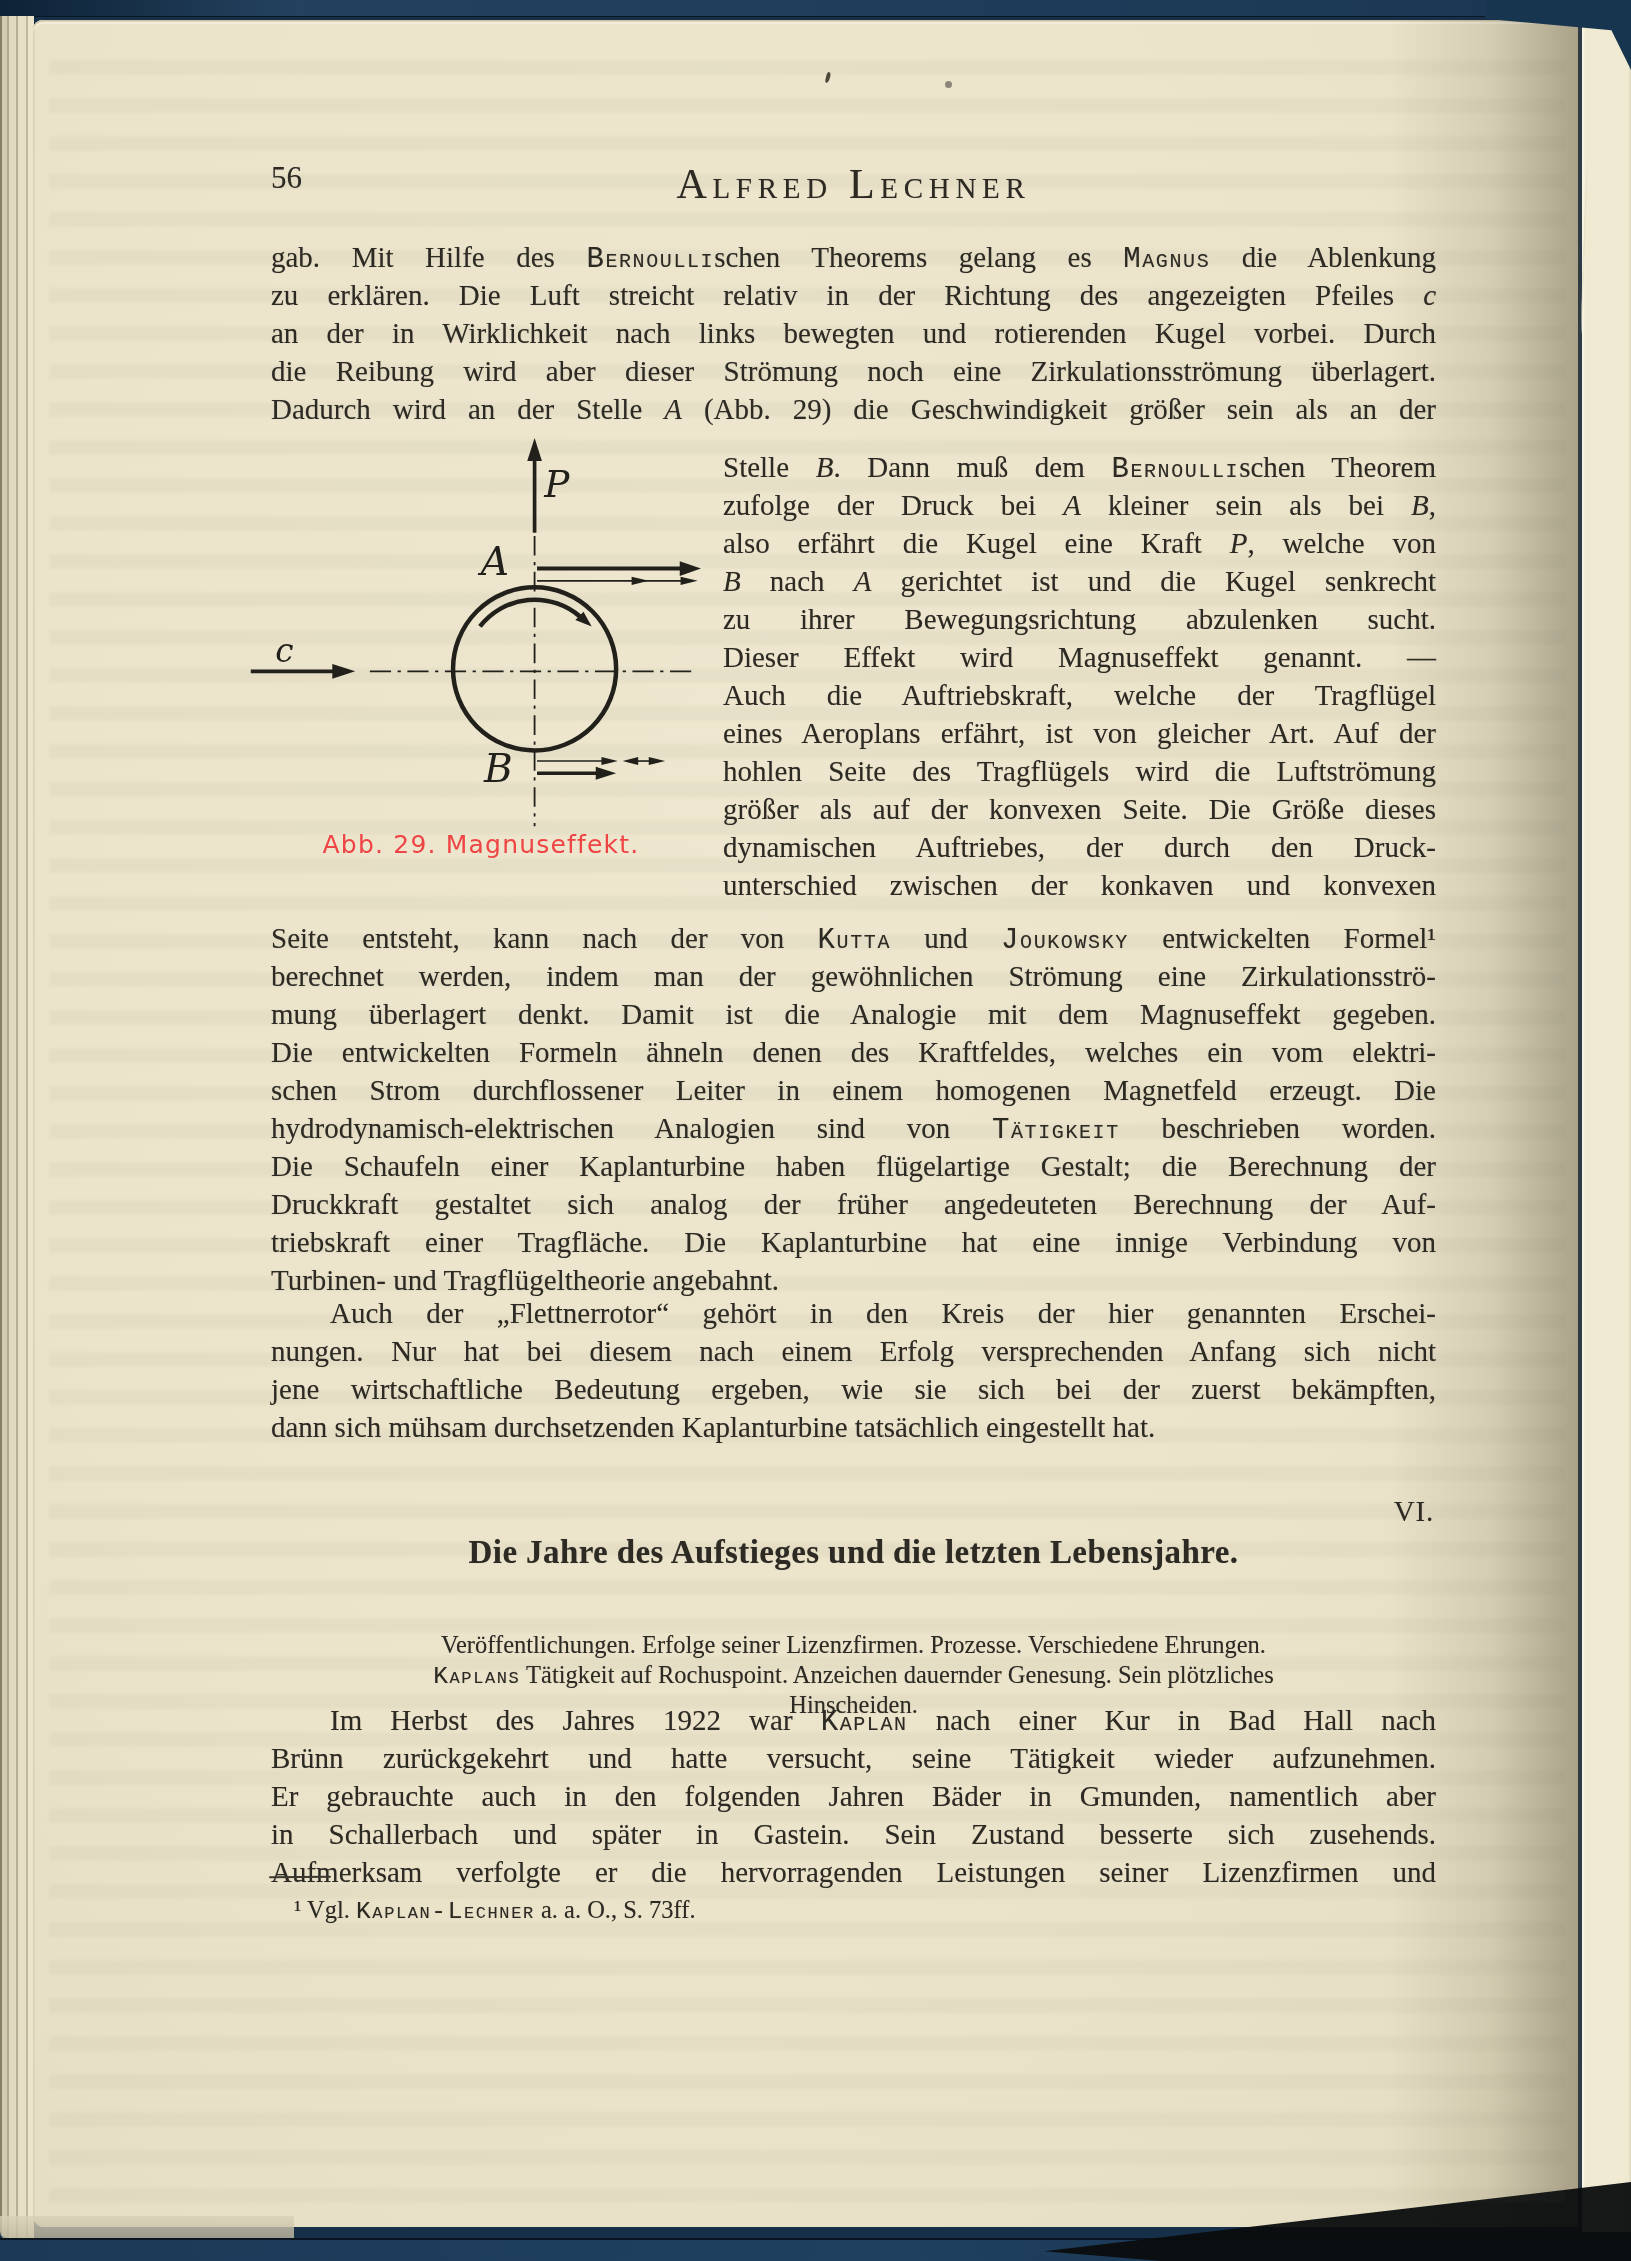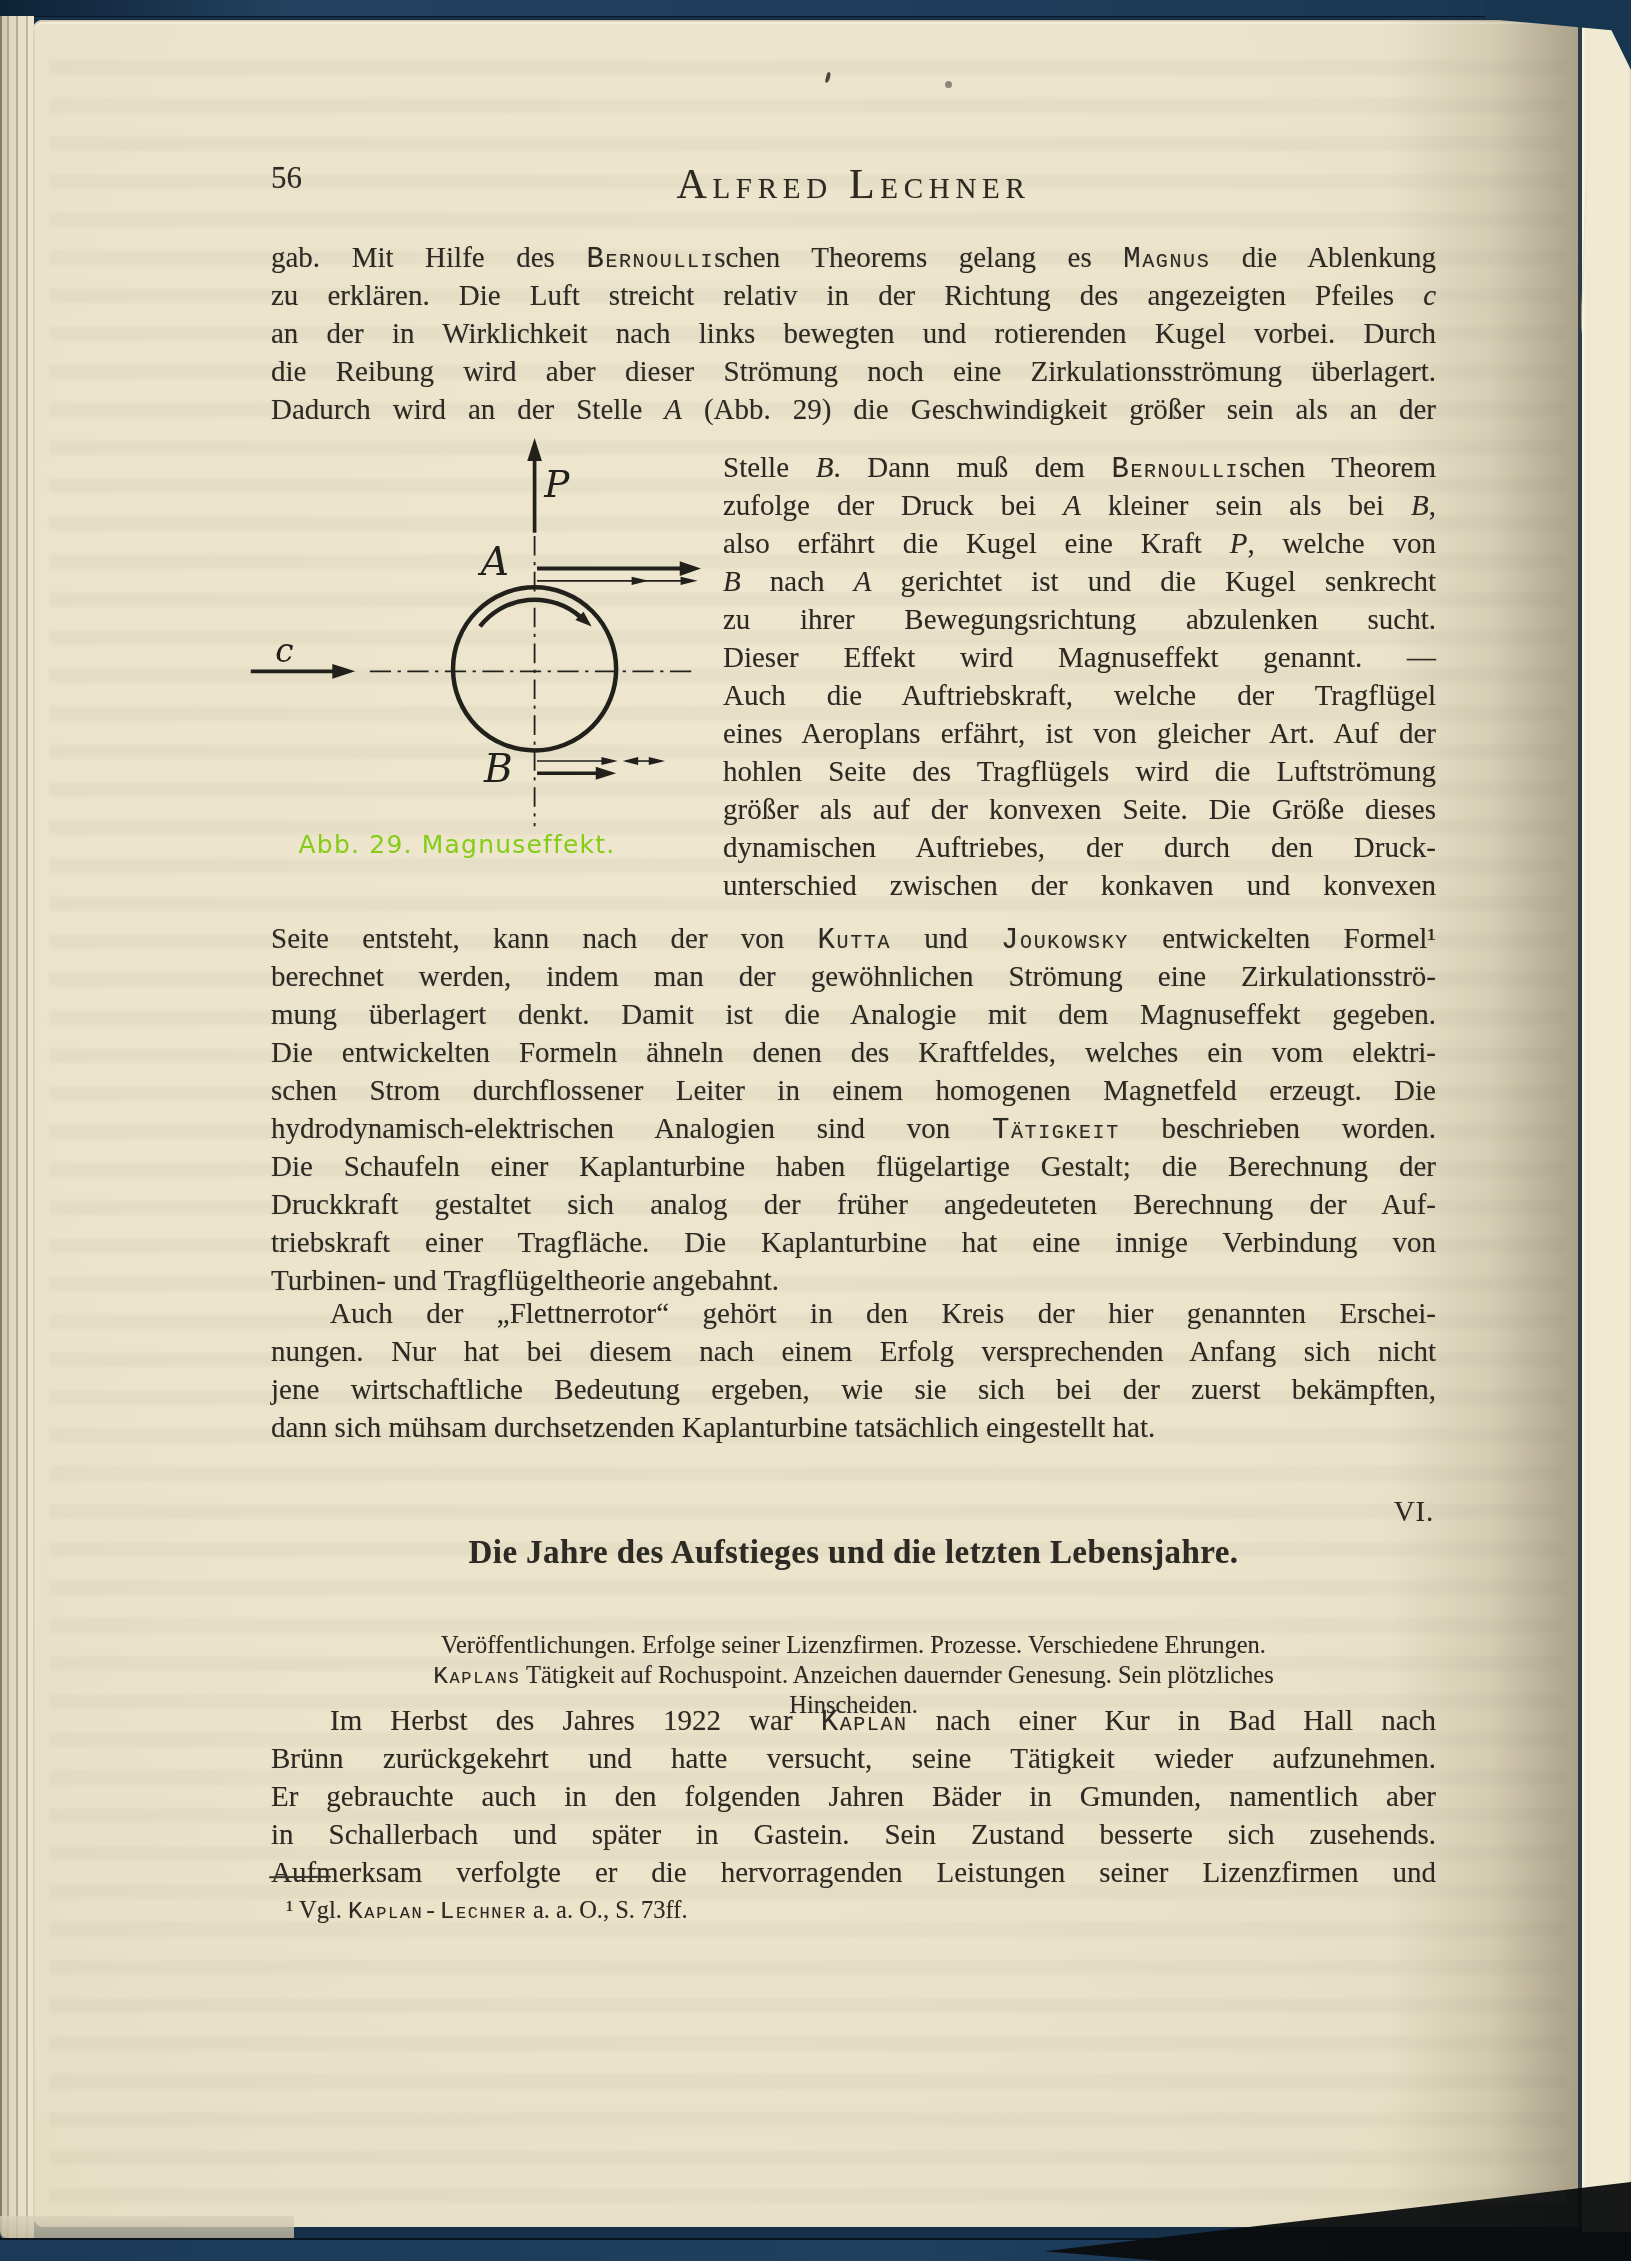--- a/index.html
+++ b/index.html
@@ -54,27 +54,27 @@
   .pagenum{position:absolute;left:271px;top:160px;font-size:31px;}
   .runhead{position:absolute;left:271px;top:160px;width:1165px;text-align:center;
     font-variant:small-caps;letter-spacing:5.7px;font-size:42px;}
   .numeral{position:absolute;left:269px;top:1495px;width:1165px;text-align:right;
     font-size:29px;letter-spacing:0.8px;}
   .sect-title{position:absolute;left:271px;top:1534px;width:1165px;text-align:center;
     font-size:33px;font-weight:bold;letter-spacing:0.4px;}
   .subline{height:30px;line-height:30px;font-size:24.5px;text-align:center;}
   .fnrule{position:absolute;left:269px;top:1876px;width:62px;height:2.4px;background:#3a382f;
     border-radius:1.6px;transform:rotate(-.6deg);}
-  .footnote{position:absolute;left:265px;top:1893px;width:1165px;font-size:24.5px;
+  .footnote{position:absolute;left:273px;top:1893px;width:1165px;font-size:24.5px;
     line-height:33px;text-indent:21px;}
 
   
   .figwrap{position:absolute;left:241px;top:428px;width:473px;height:441px;}
-  .figcap{position:absolute;left:204px;top:830px;width:506px;text-align:center;
-    font-family:"DejaVu Sans",sans-serif;font-size:25px;letter-spacing:1.2px;color:#84cc16;}
+  .figcap{position:absolute;left:228px;top:830px;width:506px;text-align:center;
+    font-family:"DejaVu Sans",sans-serif;font-size:25px;letter-spacing:1.2px;color:#ef4444;}
   .figstroke{stroke:#21201b;fill:none;}
   .fighead{fill:#21201b;stroke:none;}
   .fig-label{font-family:"DejaVu Serif",serif;font-style:italic;fill:#21201b;}
 </style>
 </head>
 <body>
 
 <div id="canvas">
 
   <div class="band-top"></div>

